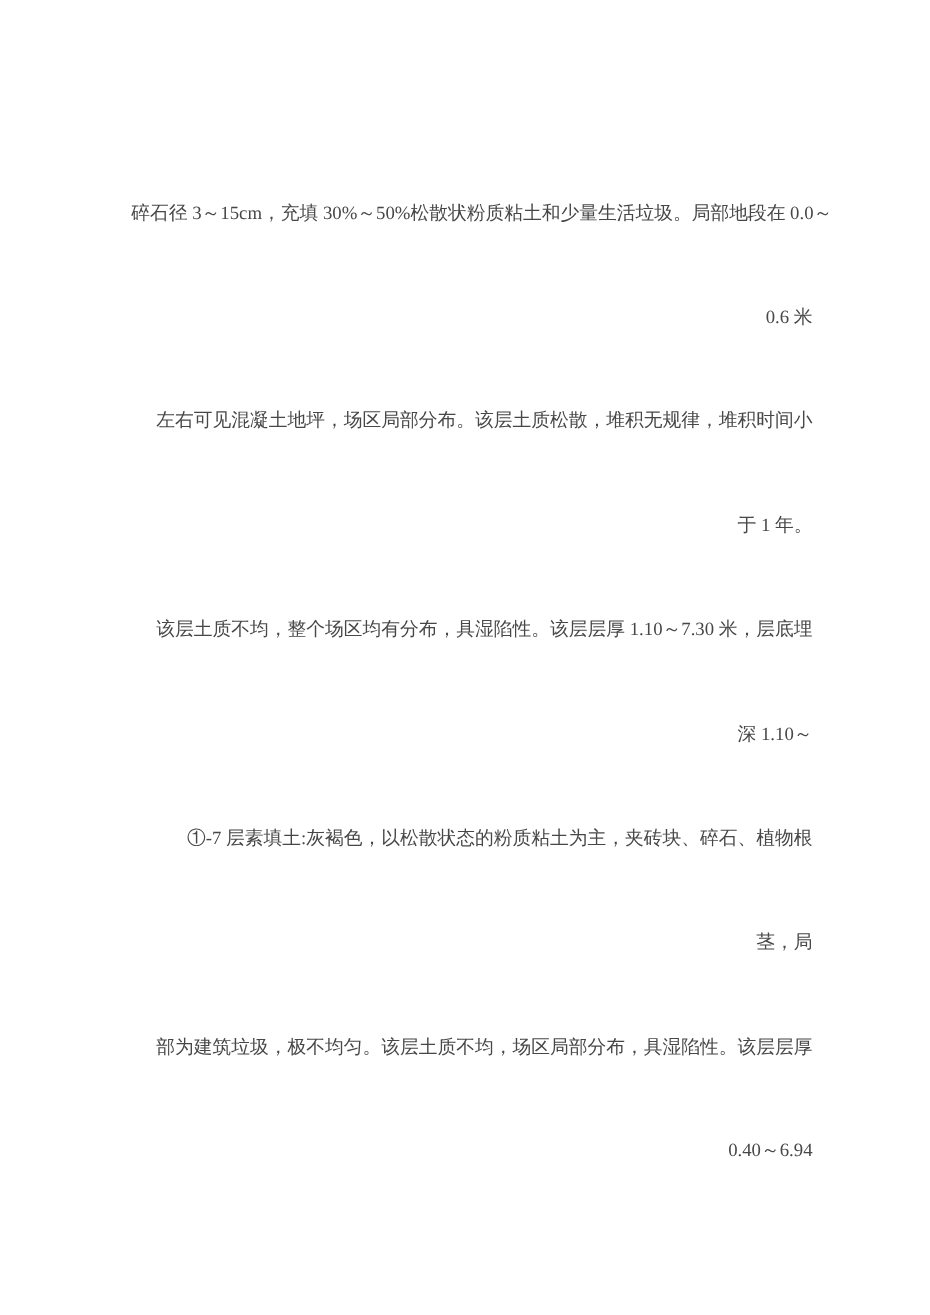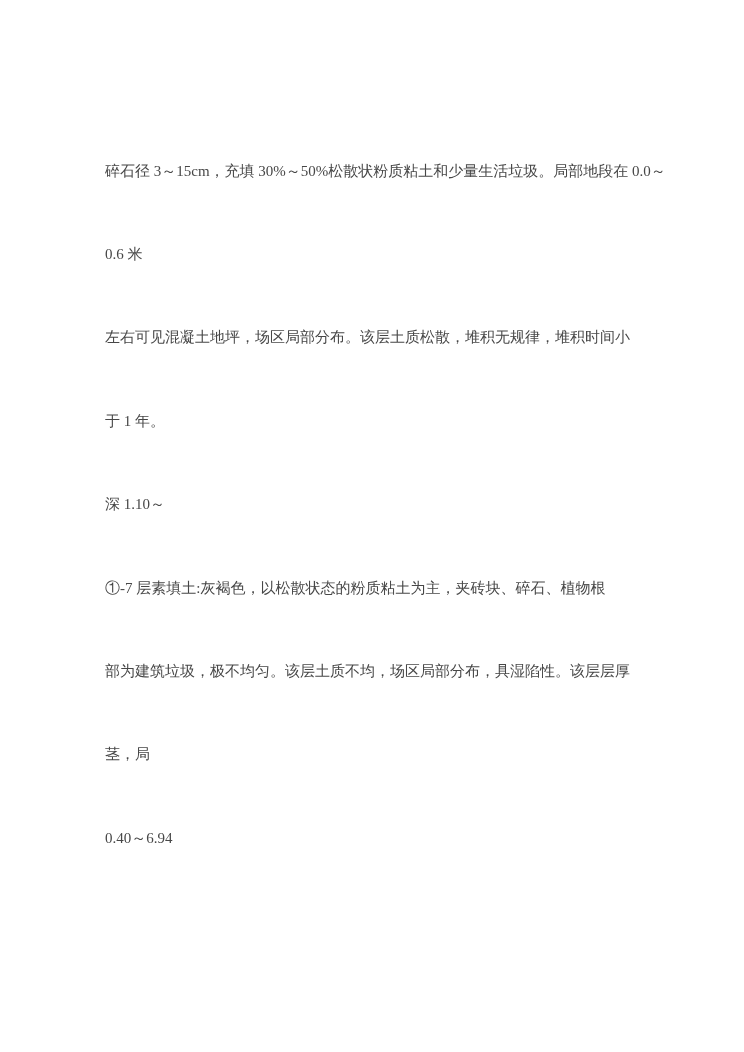--- a/index.html
+++ b/index.html
@@ -25,35 +25,37 @@
     line-height: 27.8px;
     color: var(--text-color, #474747);
     letter-spacing: 0px;
     white-space: pre-wrap;
     font-weight: 400;
     text-rendering: optimizeLegibility;
   }
   .line {
     height: 27.8px;
     white-space: nowrap;
+    text-align: right;
   }
 </style>
 </head>
 <body>
 
 <div class="page">
   <div class="content">
     <div class="line">碎石径 3～15cm，充填 30%～50%松散状粉质粘土和少量生活垃圾。局部地段在 0.0～</div>
     <div class="line">0.6 米</div>
     <div class="line">左右可见混凝土地坪，场区局部分布。该层土质松散，堆积无规律，堆积时间小</div>
     <div class="line">于 1 年。</div>
+    <div class="line">该层土质不均，整个场区均有分布，具湿陷性。该层层厚 1.10～7.30 米，层底埋</div>
     <div class="line">深 1.10～</div>
     <div class="line">①-7 层素填土:灰褐色，以松散状态的粉质粘土为主，夹砖块、碎石、植物根</div>
+    <div class="line">茎，局</div>
     <div class="line">部为建筑垃圾，极不均匀。该层土质不均，场区局部分布，具湿陷性。该层层厚</div>
-    <div class="line">茎，局</div>
     <div class="line">0.40～6.94</div>
     
     
     
     
     
     
     
     
     

